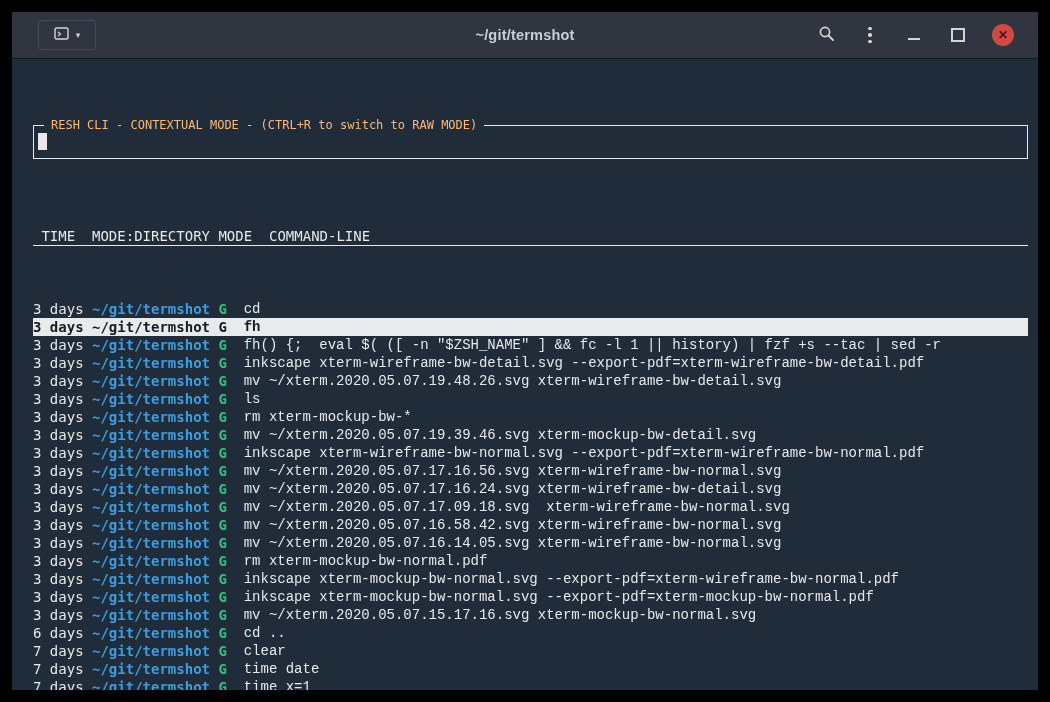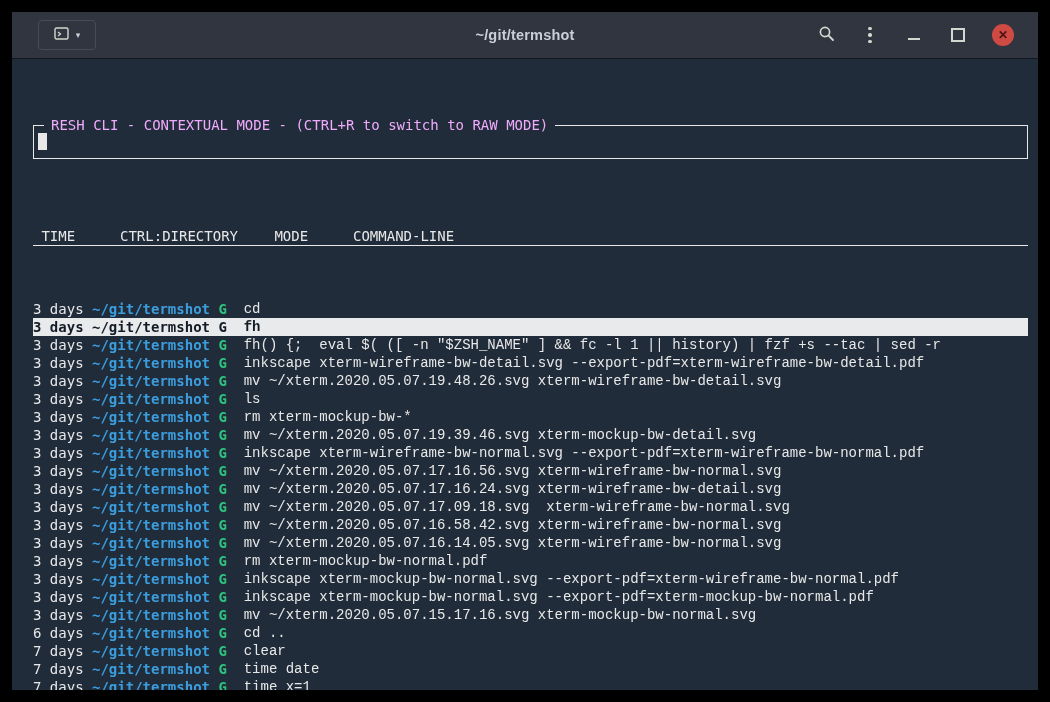--- a/index.html
+++ b/index.html
@@ -40,26 +40,26 @@
     flex:1;min-height:0;position:relative;
     font-family:"DejaVu Sans Mono","Liberation Mono",monospace;
     font-size:14px;line-height:18px;color:#e8e8e8;
     padding:8px 8px 0 21px;overflow:hidden;white-space:pre;
   }
   .resh-box{
     position:relative;border:1px solid #e8e8e8;height:32px;margin-top:4px;margin-right:2px;
   }
   .resh-legend{
     position:absolute;top:-10px;left:10px;padding:0 7px;background:#202c3a;
-    font-size:14px;color:#f0abfc;
+    font-size:12px;color:#fdba74;
   }
   .cursor-block{position:absolute;left:4px;top:7px;width:9px;height:17px;background:#e8e8e8;}
   .table-header{
     margin-top:14px;display:flex;border-bottom:1px solid #e8e8e8;
-    height:18px;align-items:flex-start;margin-right:2px;gap:28px;
+    height:18px;align-items:flex-start;margin-right:2px;
   }
   .h-time{width:7ch;padding-left:1ch;box-sizing:border-box;}
   .h-dir{width:15ch;}
   .h-flags{width:6ch;}
   .rows{margin-right:2px;}
   .row{display:flex;height:18px;align-items:flex-start;}
   .c-time{width:7ch;flex:0 0 auto;}
   .c-dir{width:15ch;flex:0 0 auto;font-weight:bold;color:var(--blue);}
   .c-flag{width:3ch;flex:0 0 auto;font-weight:bold;color:var(--green);}
   .c-cmd{flex:1;overflow:hidden;font-family:Liberation Mono, monospace;}
@@ -112,21 +112,21 @@
 
   <div class="terminal" style="background: rgb(32, 44, 58);">
 
     <div class="resh-box">
       <span class="resh-legend" style="background: rgb(32, 44, 58);">RESH CLI - CONTEXTUAL MODE - (CTRL+R to switch to RAW MODE)</span>
       <span class="cursor-block"></span>
     </div>
 
     <div class="table-header">
       <span class="h-time">TIME</span>
-      <span class="h-dir">CTRL:DIRECTORY</span>
+      <span class="h-dir">MODE:DIRECTORY</span>
       <span class="h-flags">MODE</span>
       <span class="h-cmd">COMMAND-LINE</span>
     </div>
 
     <div class="rows"><div class="row"><span class="c-time">3 days</span><span class="c-dir">~/git/termshot</span><span class="c-flag">G</span><span class="c-cmd">cd</span></div><div class="row selected"><span class="c-time">3 days</span><span class="c-dir">~/git/termshot</span><span class="c-flag">G</span><span class="c-cmd">fh</span></div><div class="row"><span class="c-time">3 days</span><span class="c-dir">~/git/termshot</span><span class="c-flag">G</span><span class="c-cmd">fh() {;  eval $( ([ -n "$ZSH_NAME" ] &amp;&amp; fc -l 1 || history) | fzf +s --tac | sed -r</span></div><div class="row"><span class="c-time">3 days</span><span class="c-dir">~/git/termshot</span><span class="c-flag">G</span><span class="c-cmd">inkscape xterm-wireframe-bw-detail.svg --export-pdf=xterm-wireframe-bw-detail.pdf</span></div><div class="row"><span class="c-time">3 days</span><span class="c-dir">~/git/termshot</span><span class="c-flag">G</span><span class="c-cmd">mv ~/xterm.2020.05.07.19.48.26.svg xterm-wireframe-bw-detail.svg</span></div><div class="row"><span class="c-time">3 days</span><span class="c-dir">~/git/termshot</span><span class="c-flag">G</span><span class="c-cmd">ls</span></div><div class="row"><span class="c-time">3 days</span><span class="c-dir">~/git/termshot</span><span class="c-flag">G</span><span class="c-cmd">rm xterm-mockup-bw-*</span></div><div class="row"><span class="c-time">3 days</span><span class="c-dir">~/git/termshot</span><span class="c-flag">G</span><span class="c-cmd">mv ~/xterm.2020.05.07.19.39.46.svg xterm-mockup-bw-detail.svg</span></div><div class="row"><span class="c-time">3 days</span><span class="c-dir">~/git/termshot</span><span class="c-flag">G</span><span class="c-cmd">inkscape xterm-wireframe-bw-normal.svg --export-pdf=xterm-wireframe-bw-normal.pdf</span></div><div class="row"><span class="c-time">3 days</span><span class="c-dir">~/git/termshot</span><span class="c-flag">G</span><span class="c-cmd">mv ~/xterm.2020.05.07.17.16.56.svg xterm-wireframe-bw-normal.svg</span></div><div class="row"><span class="c-time">3 days</span><span class="c-dir">~/git/termshot</span><span class="c-flag">G</span><span class="c-cmd">mv ~/xterm.2020.05.07.17.16.24.svg xterm-wireframe-bw-detail.svg</span></div><div class="row"><span class="c-time">3 days</span><span class="c-dir">~/git/termshot</span><span class="c-flag">G</span><span class="c-cmd">mv ~/xterm.2020.05.07.17.09.18.svg  xterm-wireframe-bw-normal.svg</span></div><div class="row"><span class="c-time">3 days</span><span class="c-dir">~/git/termshot</span><span class="c-flag">G</span><span class="c-cmd">mv ~/xterm.2020.05.07.16.58.42.svg xterm-wireframe-bw-normal.svg</span></div><div class="row"><span class="c-time">3 days</span><span class="c-dir">~/git/termshot</span><span class="c-flag">G</span><span class="c-cmd">mv ~/xterm.2020.05.07.16.14.05.svg xterm-wireframe-bw-normal.svg</span></div><div class="row"><span class="c-time">3 days</span><span class="c-dir">~/git/termshot</span><span class="c-flag">G</span><span class="c-cmd">rm xterm-mockup-bw-normal.pdf</span></div><div class="row"><span class="c-time">3 days</span><span class="c-dir">~/git/termshot</span><span class="c-flag">G</span><span class="c-cmd">inkscape xterm-mockup-bw-normal.svg --export-pdf=xterm-wireframe-bw-normal.pdf</span></div><div class="row"><span class="c-time">3 days</span><span class="c-dir">~/git/termshot</span><span class="c-flag">G</span><span class="c-cmd">inkscape xterm-mockup-bw-normal.svg --export-pdf=xterm-mockup-bw-normal.pdf</span></div><div class="row"><span class="c-time">3 days</span><span class="c-dir">~/git/termshot</span><span class="c-flag">G</span><span class="c-cmd">mv ~/xterm.2020.05.07.15.17.16.svg xterm-mockup-bw-normal.svg</span></div><div class="row"><span class="c-time">6 days</span><span class="c-dir">~/git/termshot</span><span class="c-flag">G</span><span class="c-cmd">cd ..</span></div><div class="row"><span class="c-time">7 days</span><span class="c-dir">~/git/termshot</span><span class="c-flag">G</span><span class="c-cmd">clear</span></div><div class="row"><span class="c-time">7 days</span><span class="c-dir">~/git/termshot</span><span class="c-flag">G</span><span class="c-cmd">time date</span></div><div class="row"><span class="c-time">7 days</span><span class="c-dir">~/git/termshot</span><span class="c-flag">G</span><span class="c-cmd">time x=1</span></div></div>
 
     
 
     
 

